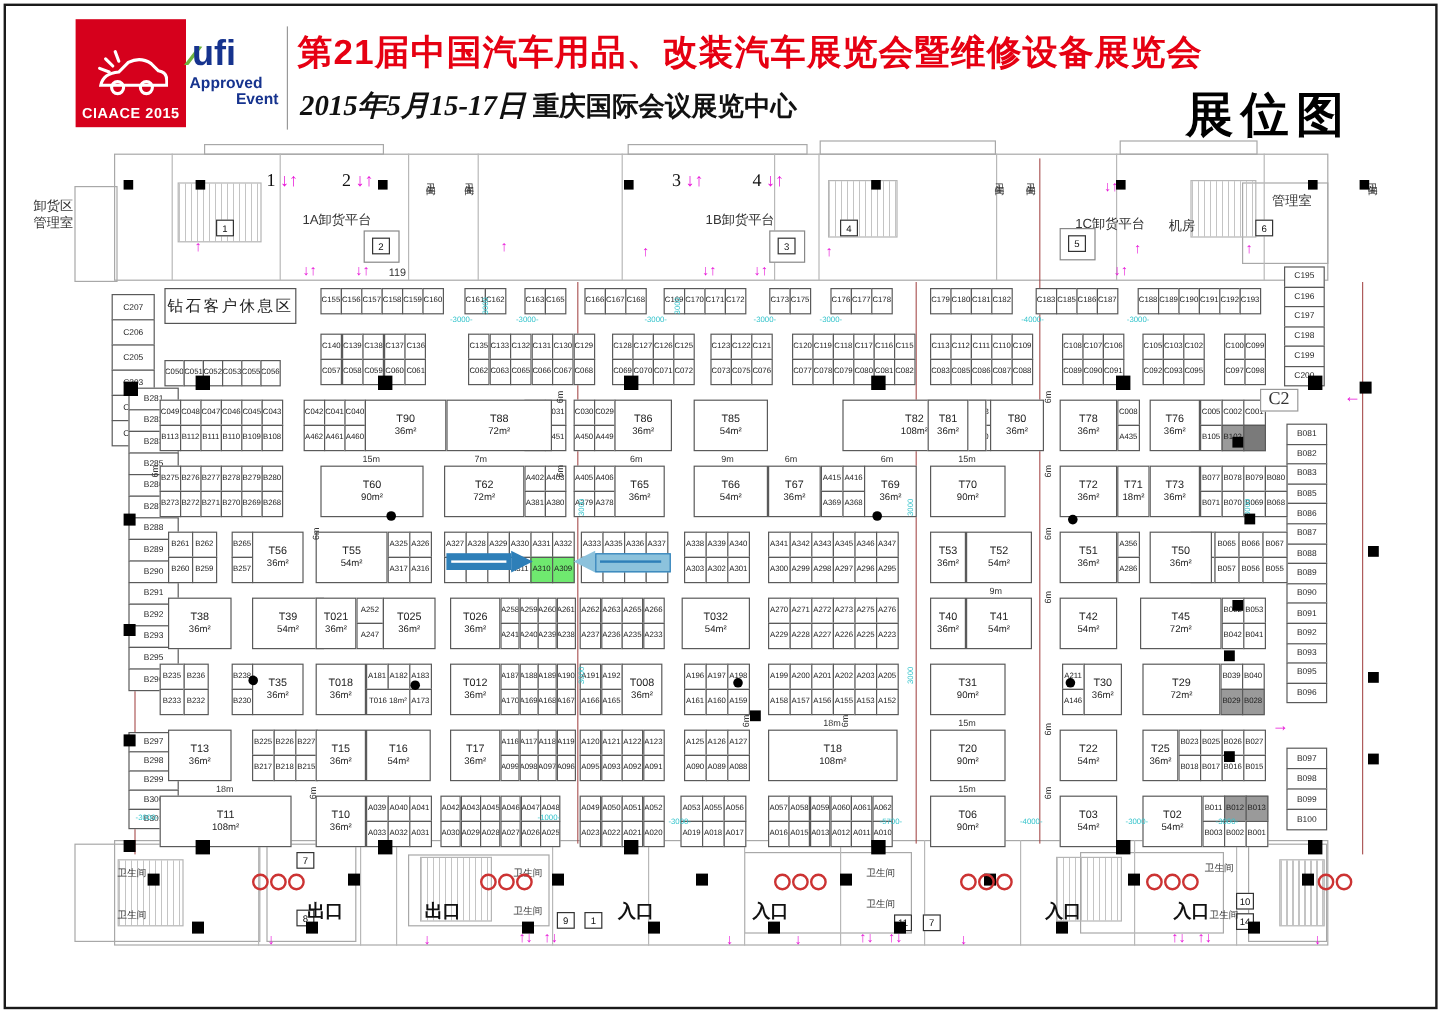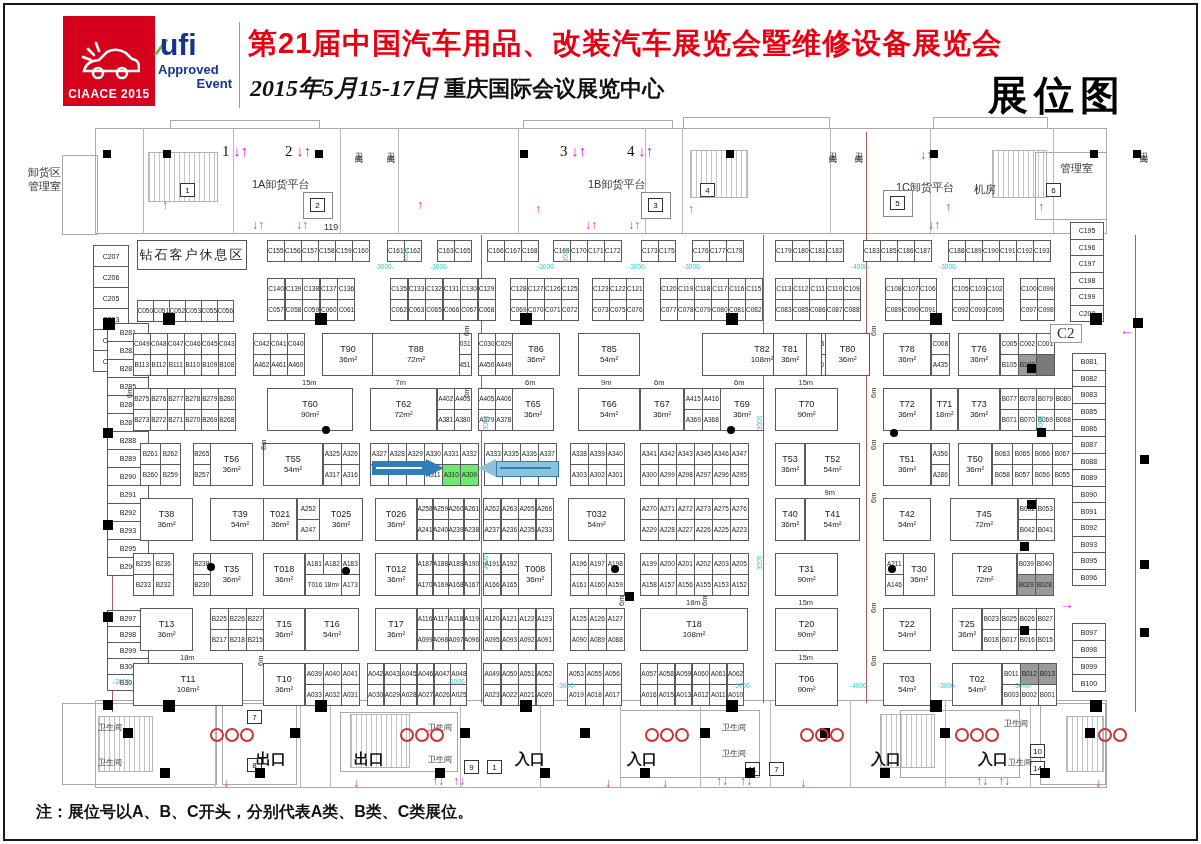--- a/index.html
+++ b/index.html
@@ -582,21 +582,21 @@
       <div class="cell" style="left: 674.667px; top: 684px; width: 17.8333px; height: 22px;">A013</div>
       <div class="cell" style="left: 692px; top: 684px; width: 17.8333px; height: 22px;">A012</div>
       <div class="cell" style="left: 709.333px; top: 684px; width: 17.8333px; height: 22px;">A011</div>
       <div class="cell" style="left: 726.667px; top: 684px; width: 17.8333px; height: 22px;">A010</div>
       <div class="cell" style="left: 1002px; top: 663px; width: 18.5px; height: 22px;">B011</div>
       <div class="cell" style="left: 1020px; top: 663px; width: 18.5px; height: 22px; background: rgb(154, 154, 154);">B012</div>
       <div class="cell" style="left: 1038px; top: 663px; width: 18.5px; height: 22px; background: rgb(154, 154, 154);">B013</div>
       <div class="cell" style="left: 1002px; top: 684px; width: 18.5px; height: 22px;">B003</div>
       <div class="cell" style="left: 1020px; top: 684px; width: 18.5px; height: 22px;">B002</div>
       <div class="cell" style="left: 1038px; top: 684px; width: 18.5px; height: 22px;">B001</div>
-      <div class="tb" style="left: 322px; top: 333px; width: 52px; height: 43px;">
+      <div class="tb" style="left: 304px; top: 333px; width: 68px; height: 43px;">
         <div class="nm">T90</div>
         <div class="ar">36m²</div>
       </div>
       <div class="tb" style="left: 372px; top: 333px; width: 88px; height: 43px;">
         <div class="nm">T88</div>
         <div class="ar">72m²</div>
       </div>
       <div class="tb" style="left: 512px; top: 333px; width: 48px; height: 43px;">
         <div class="nm">T86</div>
         <div class="ar">36m²</div>
@@ -686,21 +686,21 @@
       </div>
       <div class="tb" style="left: 805px; top: 443px; width: 55px; height: 43px;">
         <div class="nm">T52</div>
         <div class="ar">54m²</div>
       </div>
       <div class="dim" style="left: 824.5px; top: 488px;">9m</div>
       <div class="tb" style="left: 883px; top: 443px; width: 48px; height: 43px;">
         <div class="nm">T51</div>
         <div class="ar">36m²</div>
       </div>
-      <div class="tb" style="left: 958px; top: 443px; width: 34px; height: 43px;">
+      <div class="tb" style="left: 958px; top: 443px; width: 52px; height: 43px;">
         <div class="nm">T50</div>
         <div class="ar">36m²</div>
       </div>
       <div class="tb" style="left: 140px; top: 498px; width: 53px; height: 43px;">
         <div class="nm">T38</div>
         <div class="ar">36m²</div>
       </div>
       <div class="tb" style="left: 210px; top: 498px; width: 60px; height: 43px;">
         <div class="nm">T39</div>
         <div class="ar">54m²</div>
@@ -1007,14 +1007,13 @@
       <div class="doorc" style="left: 800px; top: 728px;"></div>
       <div class="doorc" style="left: 815px; top: 728px;"></div>
       <div class="doorc" style="left: 830px; top: 728px;"></div>
       <div class="doorc" style="left: 955px; top: 728px;"></div>
       <div class="doorc" style="left: 970px; top: 728px;"></div>
       <div class="doorc" style="left: 985px; top: 728px;"></div>
       <div class="doorc" style="left: 1098px; top: 728px;"></div>
       <div class="doorc" style="left: 1113px; top: 728px;"></div>
     </div>
 
-  <div class="note">注：展位号以A、B、C开头，分别代表A类、B类、C类展位。</div>
 </div>
 
 </body></html>

